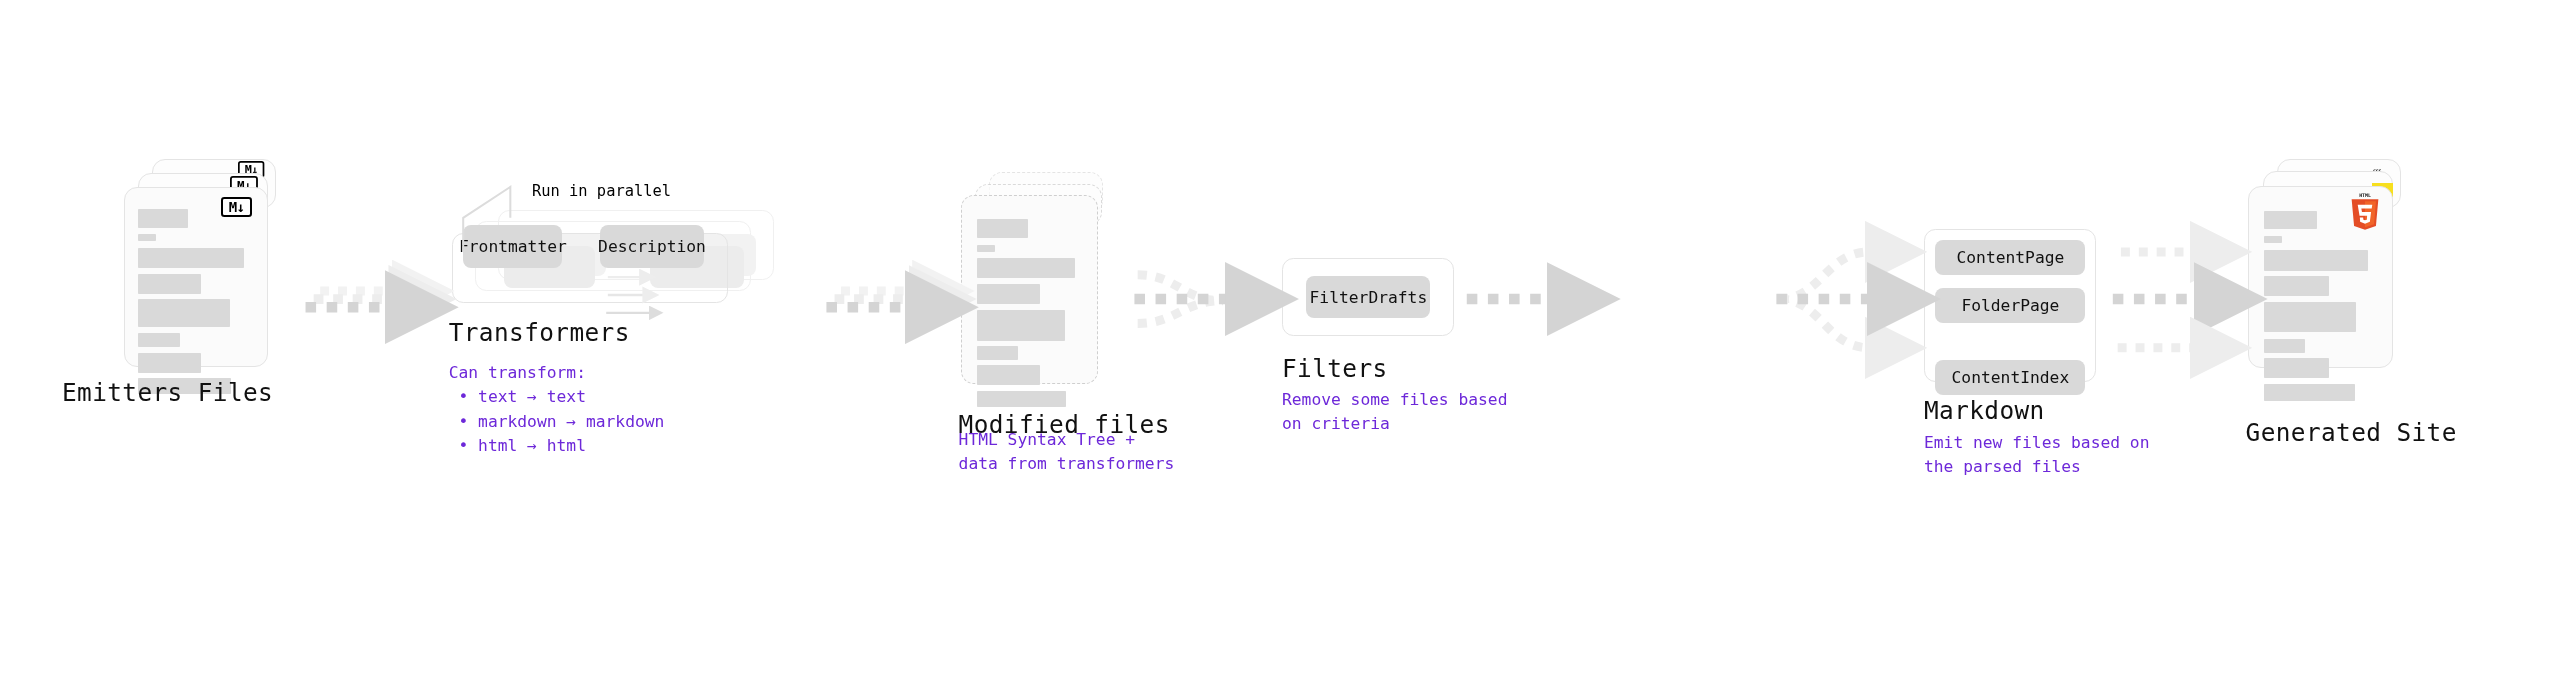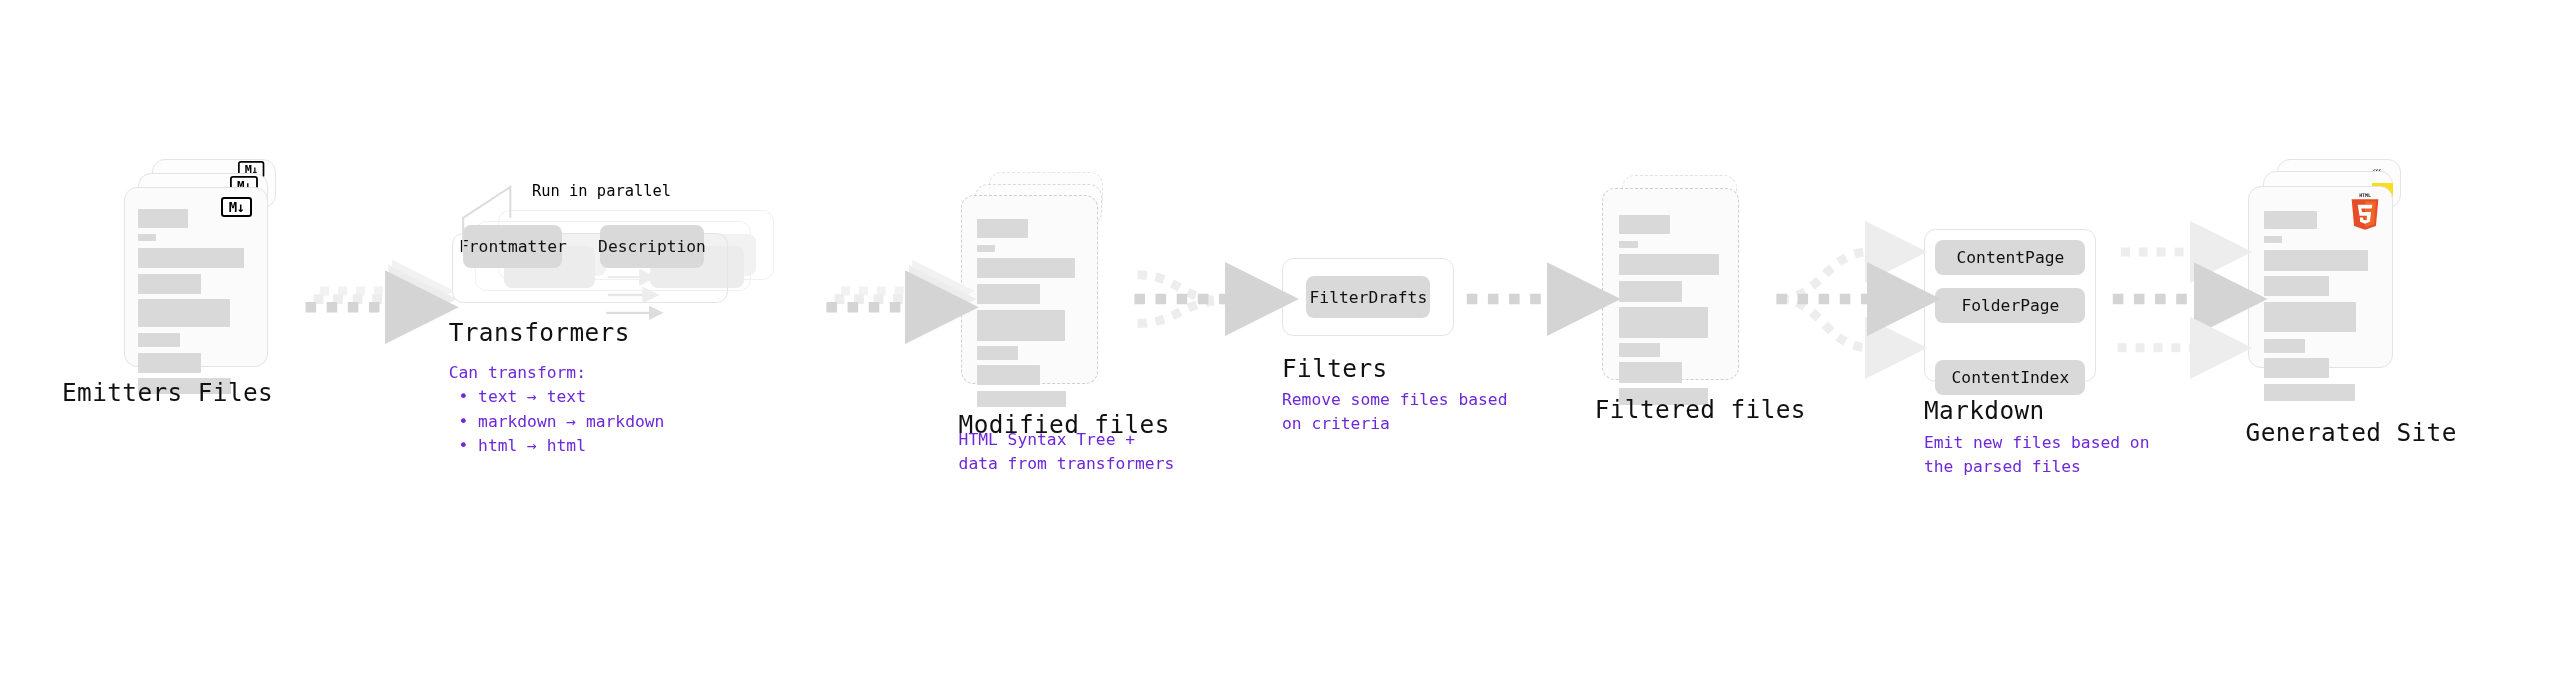--- a/index.html
+++ b/index.html
@@ -222,39 +222,20 @@
     <div class="group-box" style="left:0px; top:0px; width:172px; height:78px;"></div>
 
     <div class="chip" style="left:24.4px; top:18px; width:124px; height:42px;">FilterDrafts</div>
 
     <div class="label-title" style="position:absolute; left:0px; top:96px;">Filters</div>
 
     <div class="label-desc" style="position:absolute; left:0px; top:130px;">Remove some files based
 on criteria</div>
   </div>
 
-  <div class="node" style="left:1602px; top:177px;">
-
-    <div class="card-stack" style="width:171px; height:219px;">
-      <div class="doc dashed ghost" style="left:19.5px; top:-1.6px; width:115px; height:41px; opacity:.6;"></div>
-
-      <div class="doc dashed" style="left:0px; top:11.4px; width:137px; height:192px;">
-        <div class="skel" style="left:16.3px;  top:26px;  width:51px;  height:18.7px;"></div>
-        <div class="skel" style="left:16.3px;  top:52px;  width:18.7px;  height:6.5px;"></div>
-        <div class="skel" style="left:16.3px;  top:65px;  width:100px; height:21px;"></div>
-        <div class="skel" style="left:16.3px;  top:92px; width:63px;  height:20.3px;"></div>
-        <div class="skel" style="left:16.3px;  top:118px; width:89px; height:31px;"></div>
-        <div class="skel" style="left:16.3px;  top:154px; width:41px;  height:14px;"></div>
-        <div class="skel" style="left:16.3px;  top:173px; width:63px;  height:20.3px;"></div>
-        <div class="skel" style="left:16.3px;  top:199px; width:89px; height:16.3px;"></div>
-      </div>
-    </div>
-
-    <div class="label-title" style="position:absolute; left:-7.3px; top:218px;">Filtered files</div>
-  </div>
 
   <div class="node" style="left:1924px; top:229px;">
 
     <div class="group-box" style="left:0px; top:0px; width:172px; height:153px;"></div>
 
     <div class="chip" style="left:11.4px; top:10.6px; width:150px; height:35px;">ContentPage</div>
     <div class="chip" style="left:11.4px; top:59px; width:150px; height:35px;">FolderPage</div>
     <div class="chip" style="left:11.4px; top:106px; width:150px; height:35px;margin-top:25px;">ContentIndex</div>
 
     <div class="label-title" style="position:absolute; left:0px; top:167px;">Markdown</div>

